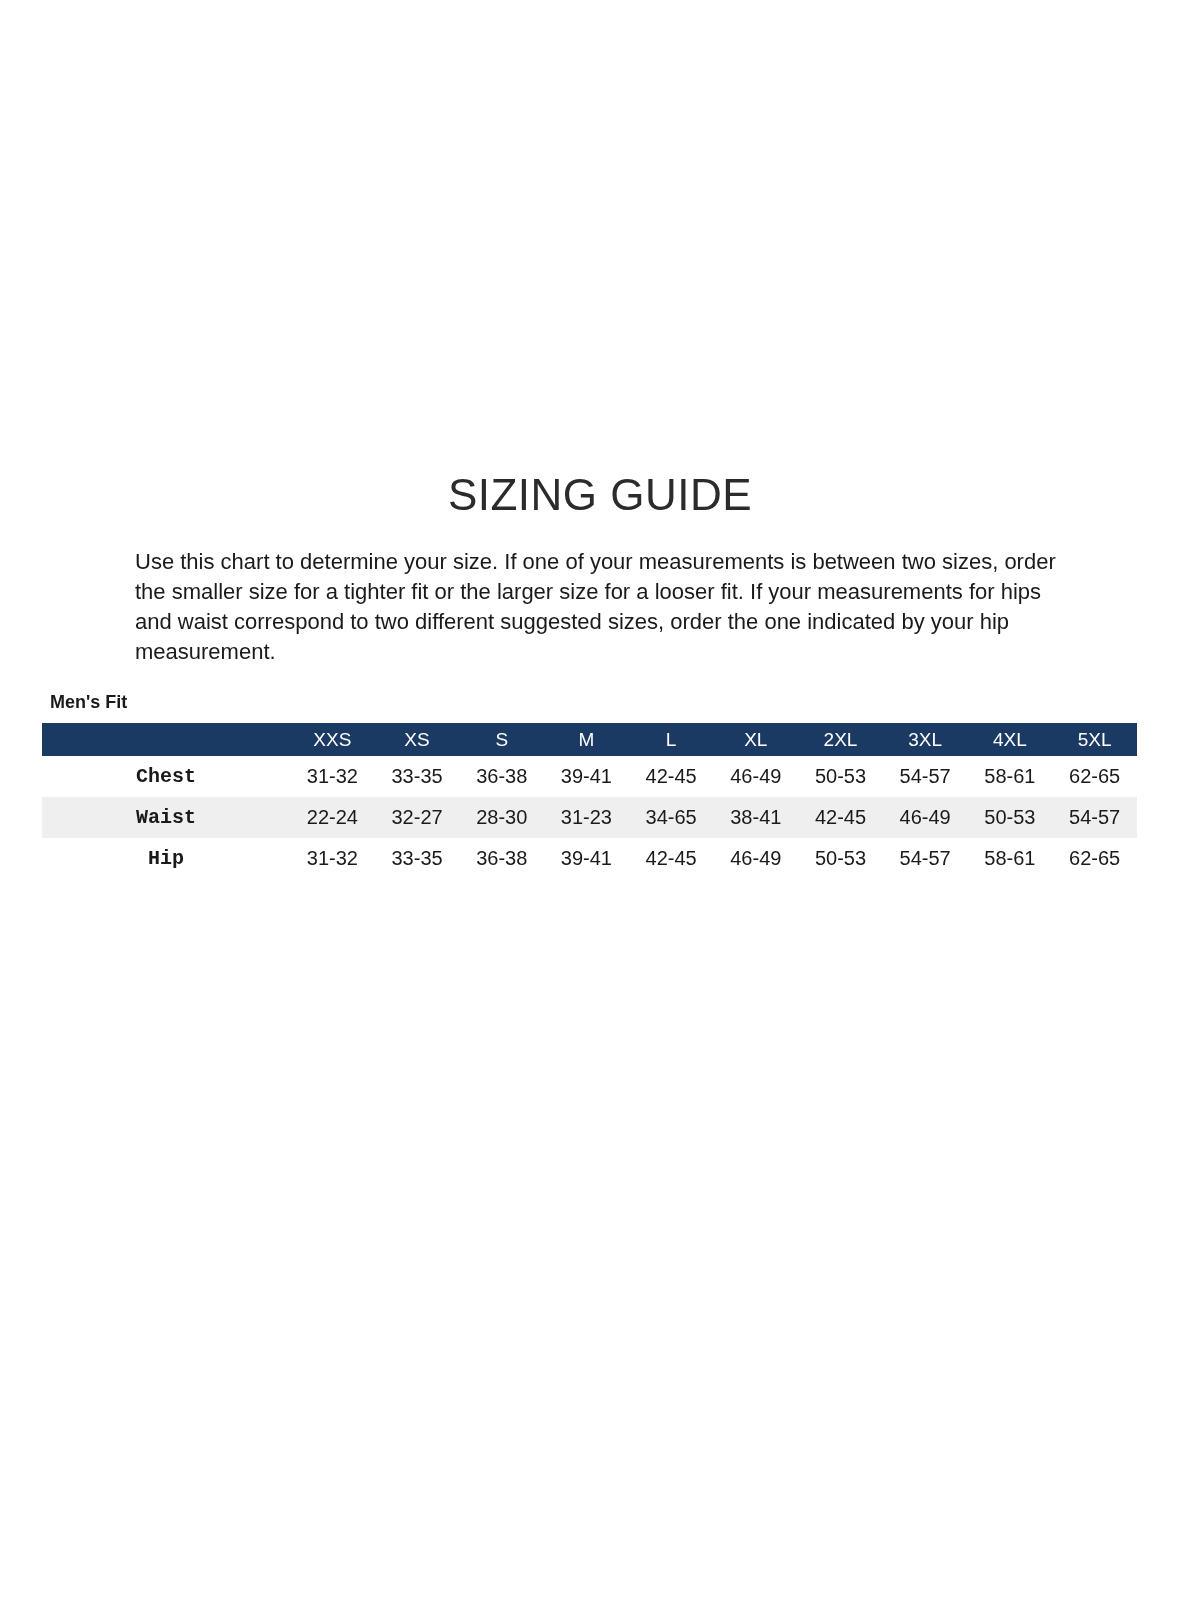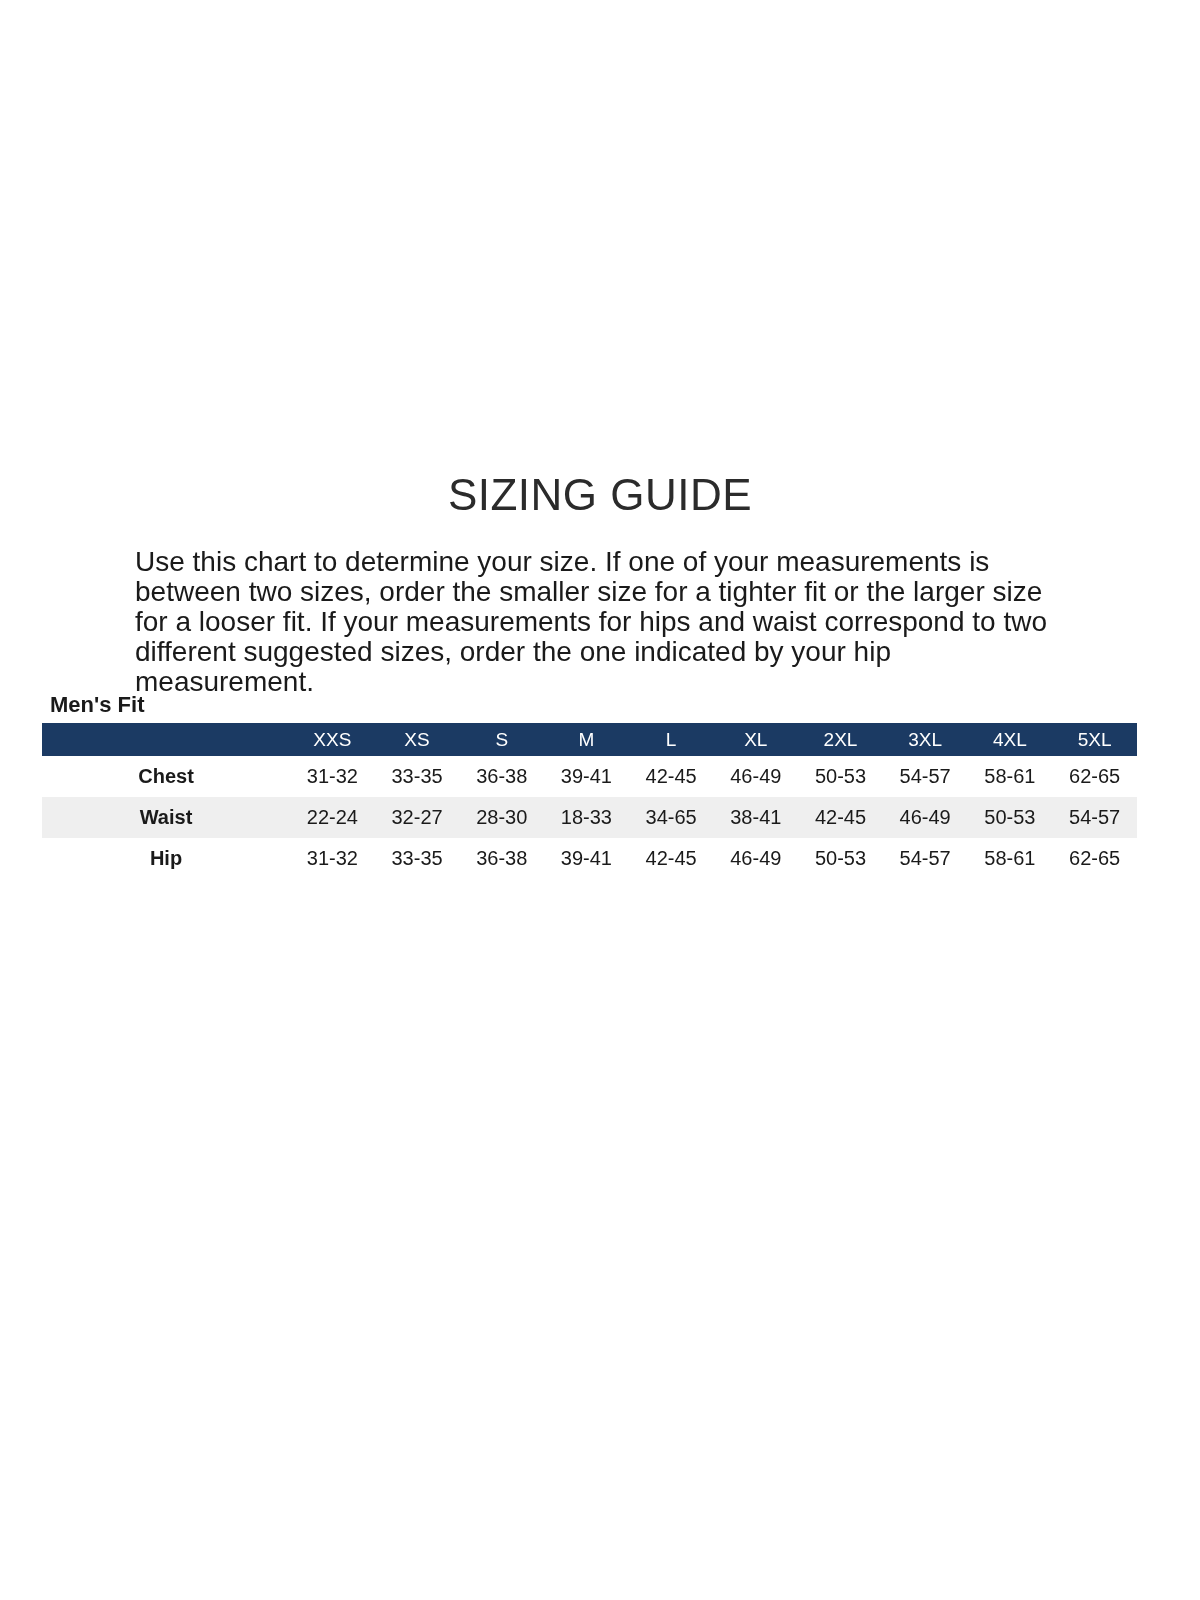--- a/index.html
+++ b/index.html
@@ -23,29 +23,29 @@
     font-size: 44px;
     font-weight: 400;
     letter-spacing: 0.5px;
     color: #2b2b2b;
   }
   .intro {
     position: absolute;
     top: 547px;
     left: 135px;
     width: 935px;
-    font-size: 28px;
+    font-size: 22px;
     line-height: 30px;
     color: #1a1a1a;
   }
   .section-label {
     position: absolute;
     top: 692px;
     left: 50px;
-    font-size: 22px;
+    font-size: 18px;
     font-weight: 700;
     color: #1a1a1a;
   }
   .size-table {
     position: absolute;
     top: 723px;
     left: 42px;
     width: 1095px;
     border-collapse: collapse;
     table-layout: fixed;
@@ -64,20 +64,21 @@
   }
   .size-table tbody td, .size-table tbody th {
     height: 41px;
     text-align: center;
     vertical-align: middle;
     font-weight: 400;
     color: #1a1a1a;
   }
   .size-table tbody th.row-label {
     font-weight: 700;
+    font-family: Liberation Mono, monospace;
   }
   .size-table tbody tr.striped td,
   .size-table tbody tr.striped th {
     background: #efefef;
   }
 </style>
 </head>
 <body>
 
 <div class="page">
@@ -129,21 +130,21 @@
         <td>50-53</td>
         <td>54-57</td>
         <td>58-61</td>
         <td>62-65</td>
       </tr>
       <tr class="striped">
         <th class="row-label">Waist</th>
         <td>22-24</td>
         <td>32-27</td>
         <td>28-30</td>
-        <td>18-33</td>
+        <td>31-23</td>
         <td>34-65</td>
         <td>38-41</td>
         <td>42-45</td>
         <td>46-49</td>
         <td>50-53</td>
         <td>54-57</td>
       </tr>
       <tr>
         <th class="row-label">Hip</th>
         <td>31-32</td>

